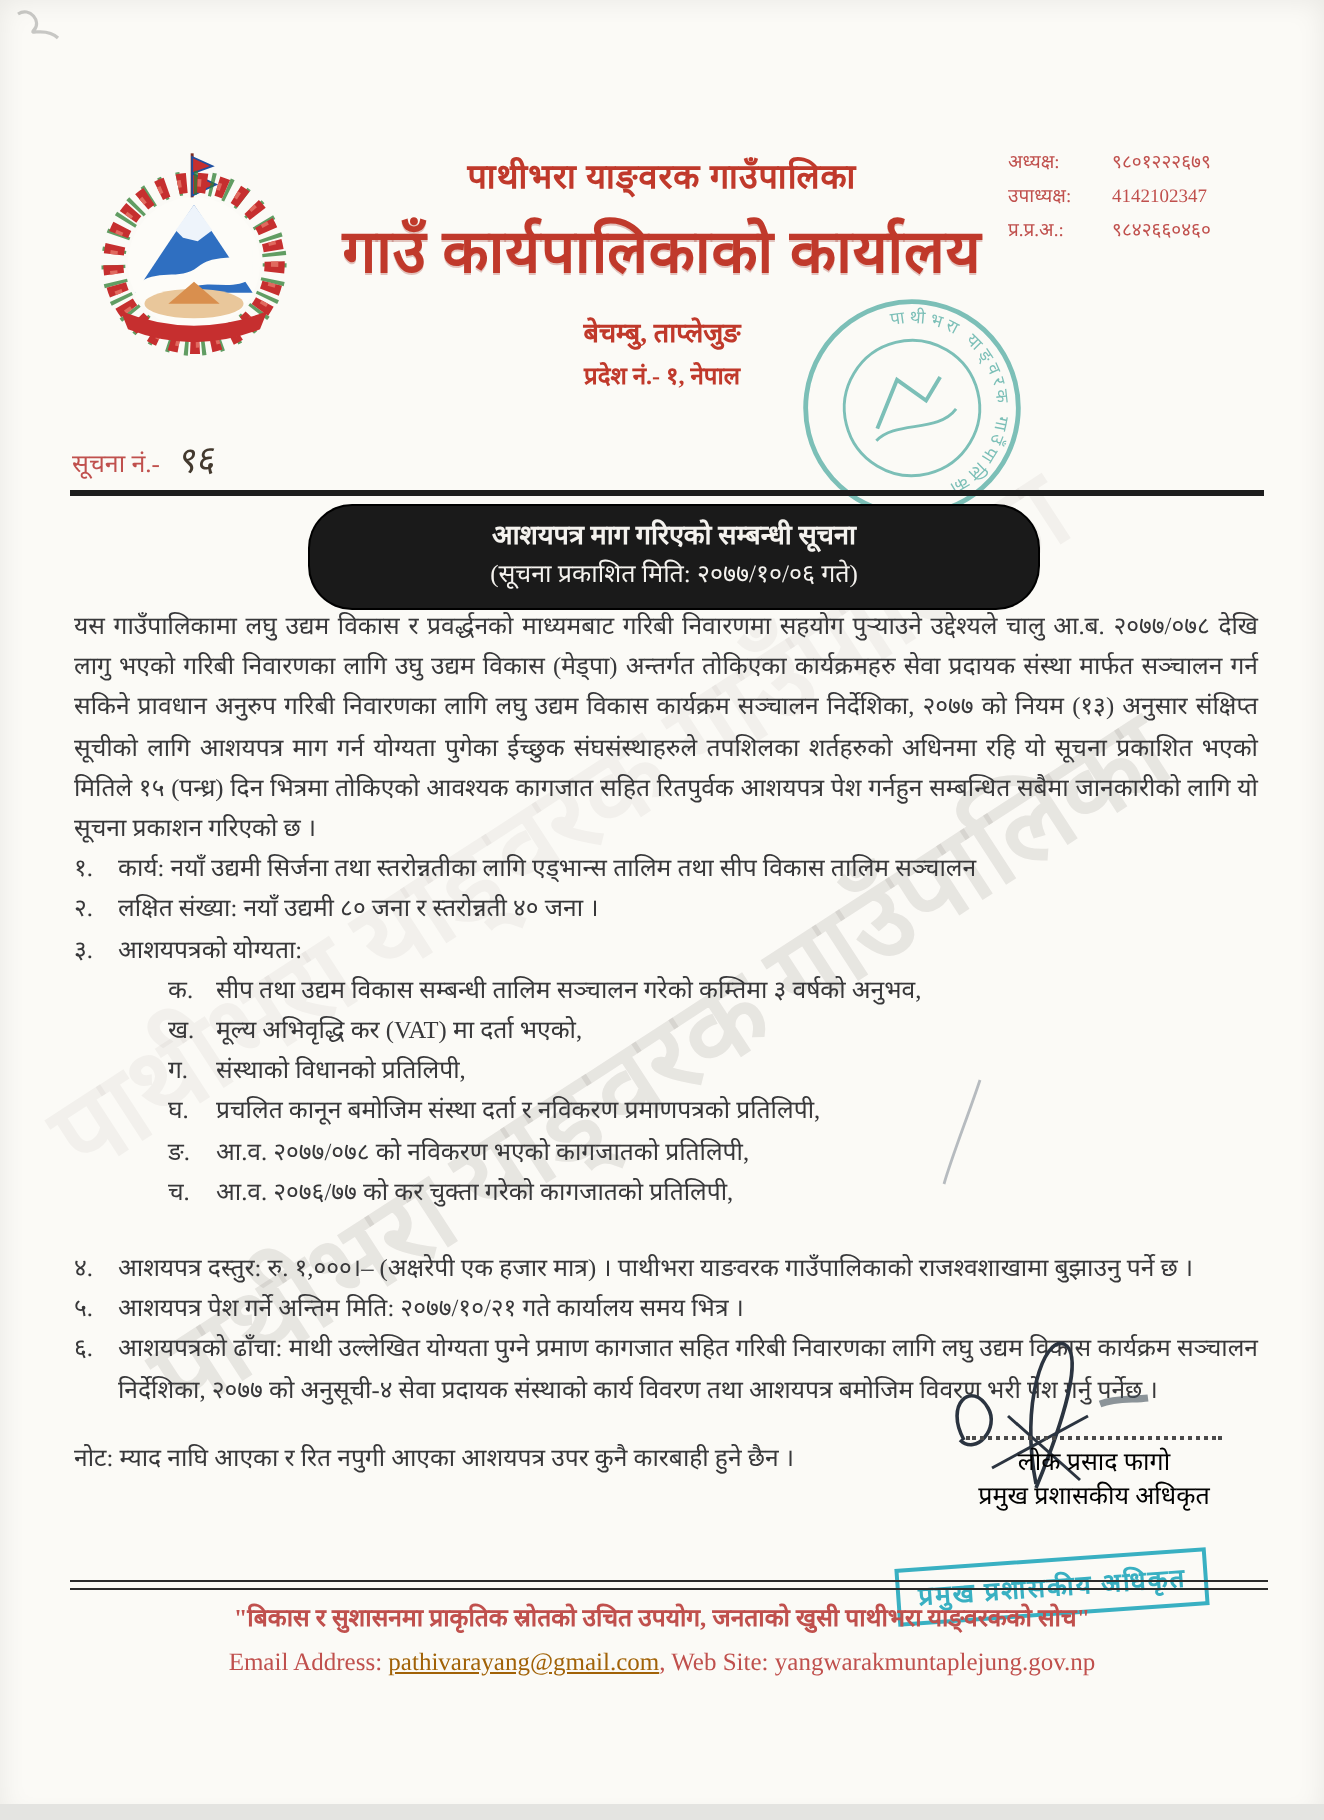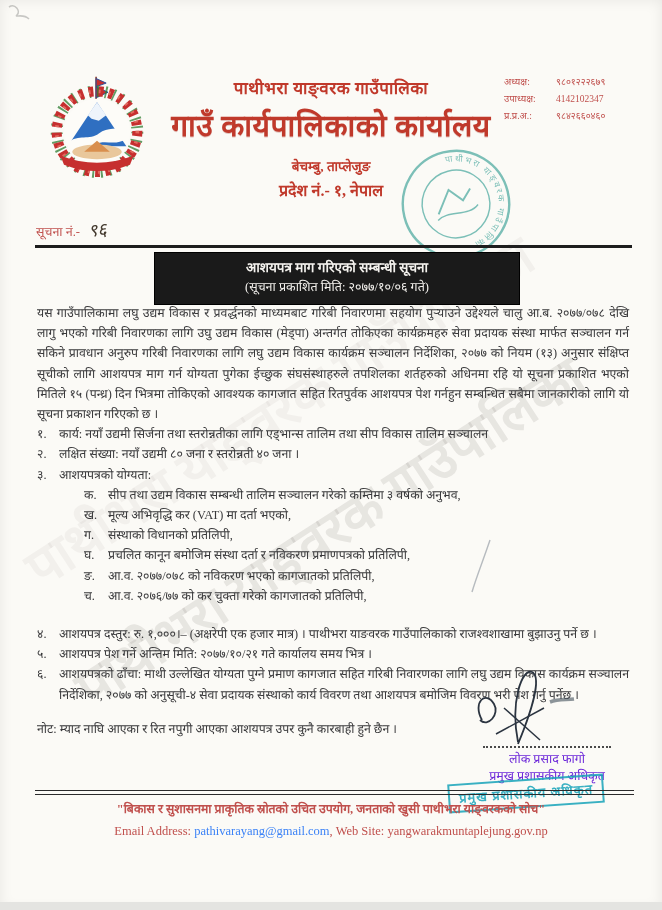--- a/index.html
+++ b/index.html
@@ -6,60 +6,60 @@
   .page{position:relative;width:662px;height:910px;background:#fbfaf6;overflow:hidden;
         font-family:"Liberation Serif","DejaVu Serif",serif;color:#38383a;
         box-shadow:inset 0 0 14px rgba(0,0,0,.08);}
   
   .emblem{position:absolute;left:42px;top:72px;width:110px;height:112px;}
   .head-center{position:absolute;left:150px;right:150px;top:76px;text-align:center;color:#c0392b;}
   .muni{font-size:17px;font-weight:bold;letter-spacing:.5px;}
   .office{font-size:30px;font-weight:bold;margin-top:5px;letter-spacing:.5px;
           text-shadow:0 1px 0 rgba(150,30,20,.25);text-align:center;}
   .addr{font-size:13.5px;font-weight:bold;margin-top:12px;}
-  .prov{font-size:16px;font-weight:bold;margin-top:4px;}
+  .prov{font-size:12px;font-weight:bold;margin-top:4px;}
   .contacts{position:absolute;right:16px;top:74px;font-size:9.5px;line-height:17px;color:#c0504d;width:142px;font-family:Liberation Serif, serif;}
   .contacts .row{display:flex;}
   .contacts .lbl{width:52px;}
   .round-stamp{position:absolute;left:398px;top:146px;width:116px;height:116px;opacity:.62;
                transform:rotate(-14deg);}
   
   .notice-no{position:absolute;left:36px;top:217px;font-size:12.5px;color:#c0504d;}
   .hand-num{display:inline-block;font-size:18px;color:#43392e;font-style:italic;
             transform:rotate(-4deg);margin-left:8px;font-family:"DejaVu Sans","Liberation Sans",sans-serif;}
   .rule-thick{position:absolute;left:35px;right:30px;top:245px;height:3px;background:#1d1d1d;}
   .title-box{position:absolute;left:155px;top:253px;width:356px;background:#1a1a1a;color:#f4f2ee;
-             text-align:center;padding:5px 4px 7px;box-shadow:0 0 0 1px #000;}
+             text-align:center;padding:5px 4px 7px;box-shadow:0 0 0 1px #000;border-radius:21px;}
   .title-box .t1{font-size:13.5px;font-weight:bold;line-height:20px;}
   .title-box .t2{font-size:12.5px;line-height:19px;}
   
   .content{position:absolute;left:37px;right:33px;top:303px;font-size:12.3px;line-height:20.2px;}
   .intro{margin:0;text-align:justify;}
   .li{display:flex;}
   .li .num{flex:0 0 22px;}
   .li .txt{flex:1;text-align:justify;}
   .subs{margin-left:47px;}
   .subs .num{flex:0 0 24px;}
   .grp2{margin-top:18px;}
   .note{margin-top:14px;}
   
   .sig-svg{position:absolute;left:452px;top:662px;width:140px;height:86px;}
-  .sig-text{position:absolute;left:462px;top:746px;width:170px;text-align:center;font-size:12.5px;
-            line-height:17px;color:#6d28d9;}
+  .sig-text{position:absolute;left:462px;top:718px;width:170px;text-align:center;font-size:12.5px;
+            line-height:17px;color:#000000;}
   .sig-dots{border-top:2px dotted #4a4a4a;width:128px;margin:0 auto 3px;}
   .stamp-rect{position:absolute;left:448px;top:779px;color:#18a4ba;border:2.5px solid #18a4ba;
               padding:3px 9px 4px;font-size:13px;font-weight:bold;letter-spacing:1px;
               transform:rotate(-4deg);opacity:.85;white-space:nowrap;}
   
   .double-rule{position:absolute;left:35px;right:28px;top:790px;height:3px;
                border-top:1.5px solid #2b2b2b;border-bottom:1.5px solid #2b2b2b;}
   .slogan{position:absolute;left:0;right:0;top:800px;text-align:center;color:#c0504d;
           font-size:12.3px;font-weight:bold;}
   .email-line{position:absolute;left:0;right:0;top:824px;text-align:center;color:#c0504d;font-size:12.5px;}
-  .email-line .email{color:#3b82f6;margin-top:40px;}
+  .email-line .email{text-decoration:underline;color:#a16207;margin-top:40px;}
   
   .wm{position:absolute;white-space:nowrap;color:rgba(135,132,122,.17);font-size:54px;font-weight:bold;
       transform:rotate(-33deg);transform-origin:0 0;pointer-events:none;}
   .wm1{left:60px;top:660px;}
   .wm2{left:10px;top:540px;color:rgba(135,132,122,.08);}
   .pen-slash{position:absolute;left:468px;top:538px;width:26px;height:56px;}
   .corner-mark{position:absolute;left:5px;top:1px;width:34px;height:26px;opacity:.45;}
   .edge-bottom{position:absolute;left:0;right:0;bottom:0;height:8px;background:#e4e4e1;}
 </style>
 </head>

